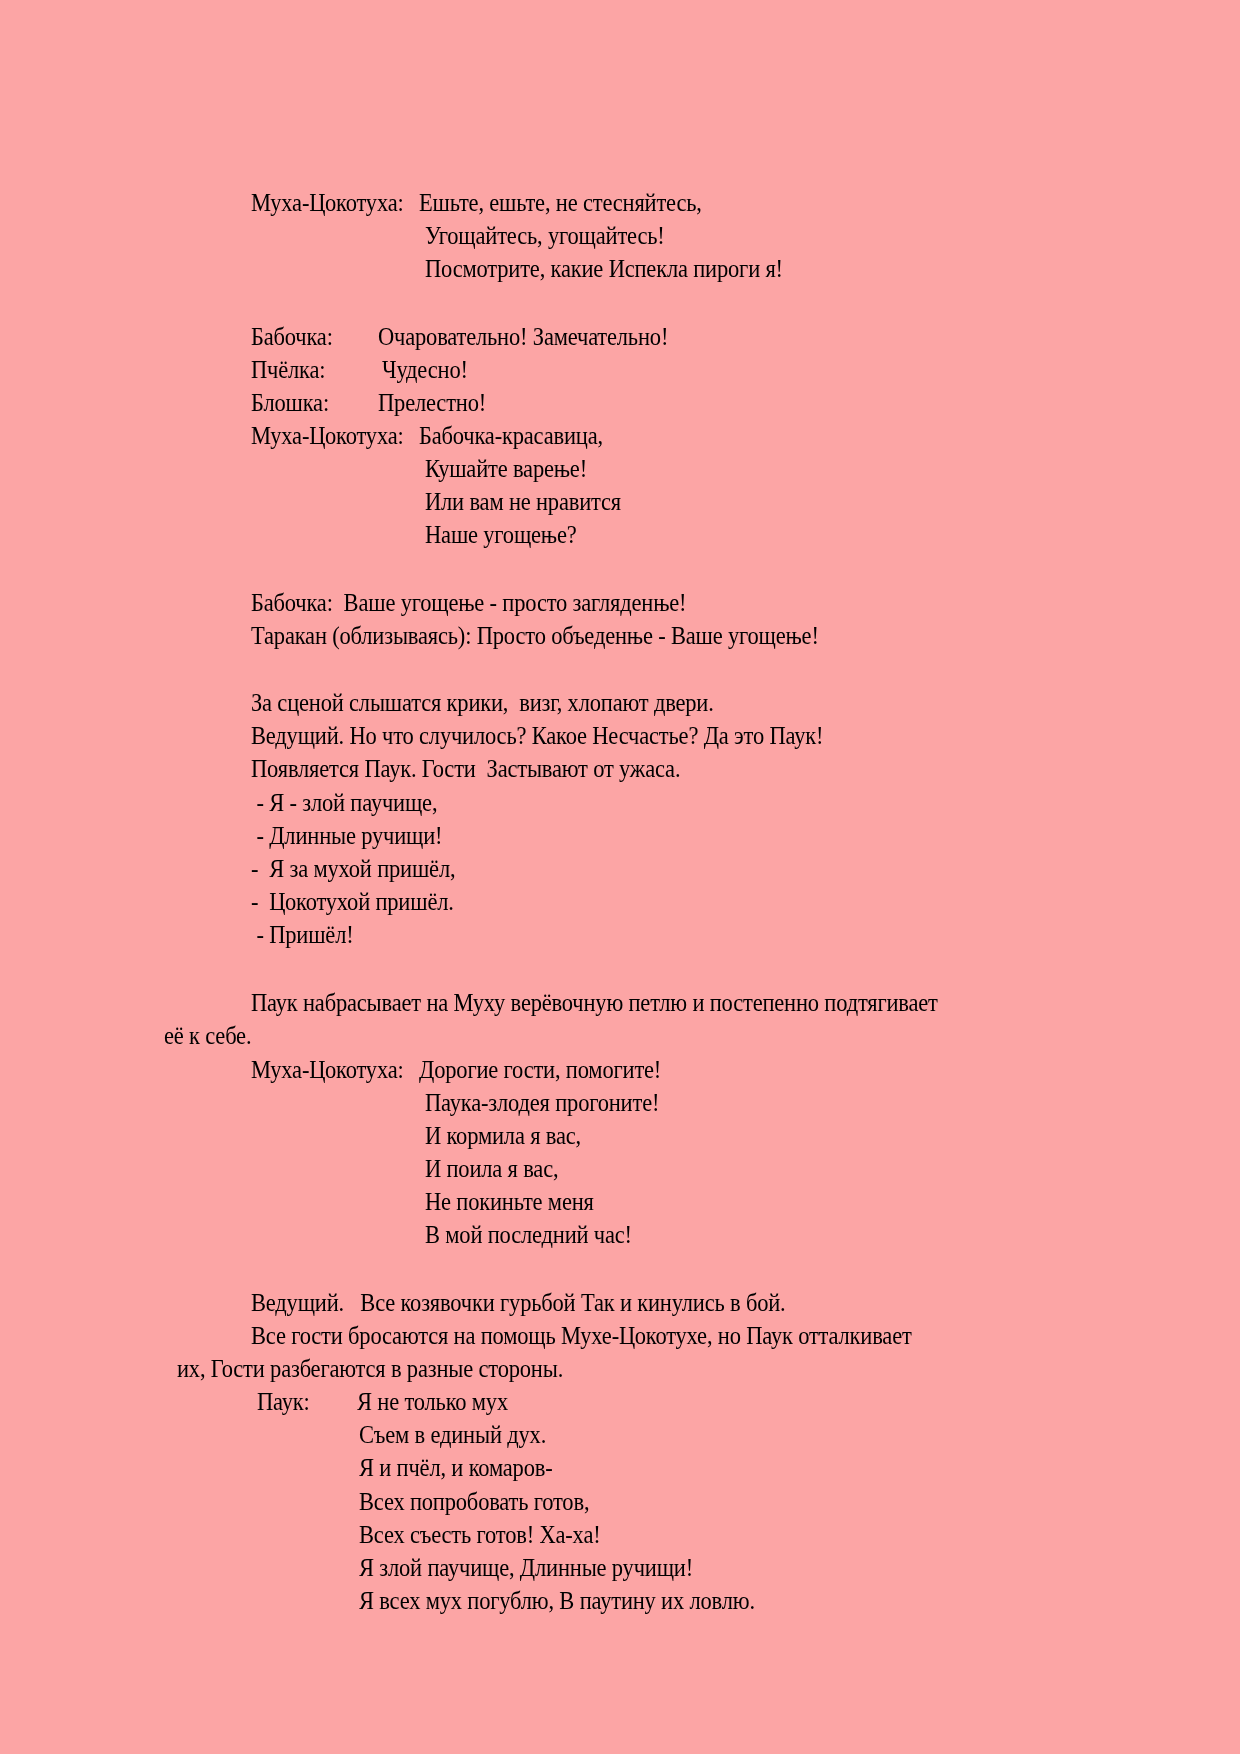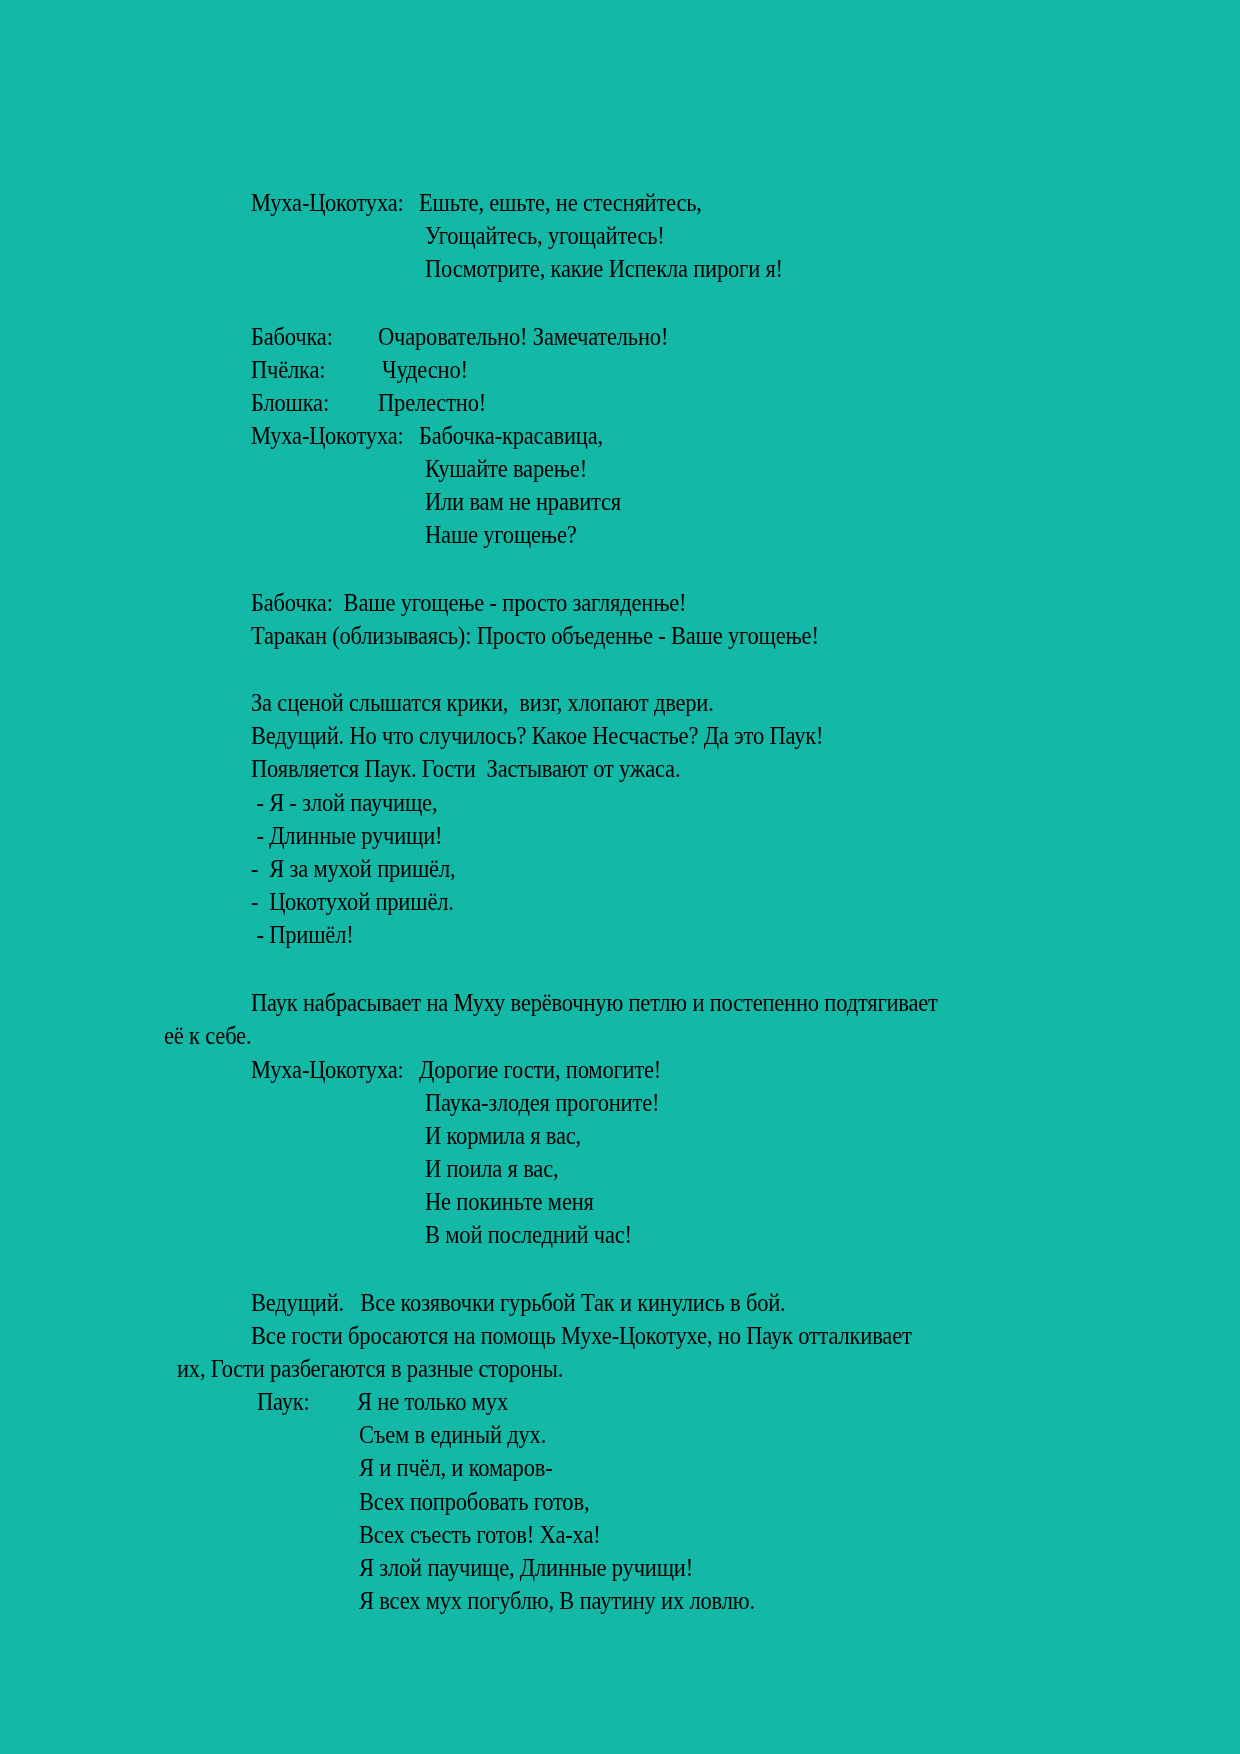--- a/index.html
+++ b/index.html
@@ -1,17 +1,17 @@
 <!DOCTYPE html>
 <html><head>
   <meta charset="utf-8">
   <style>
     html, body { margin: 0; padding: 0; background: #ffffff; }
     body { width: 1240px; height: 1754px; position: relative; overflow: hidden; }
-    .page { position: absolute; left: 0; top: 0; width: 1240px; height: 1754px; background: #14b8a6; }
+    .page { position: absolute; left: 0; top: 0; width: 1240px; height: 1754px; background: #fca5a5; }
     .ln {
       position: absolute;
       font-family: "Liberation Serif", serif;
       font-size: 25px;
       color: #000000;
       white-space: pre;
       line-height: 30px;
       letter-spacing: -0.2px;
     }
     .cond { transform-origin: left top; transform: scaleX(0.9); }

